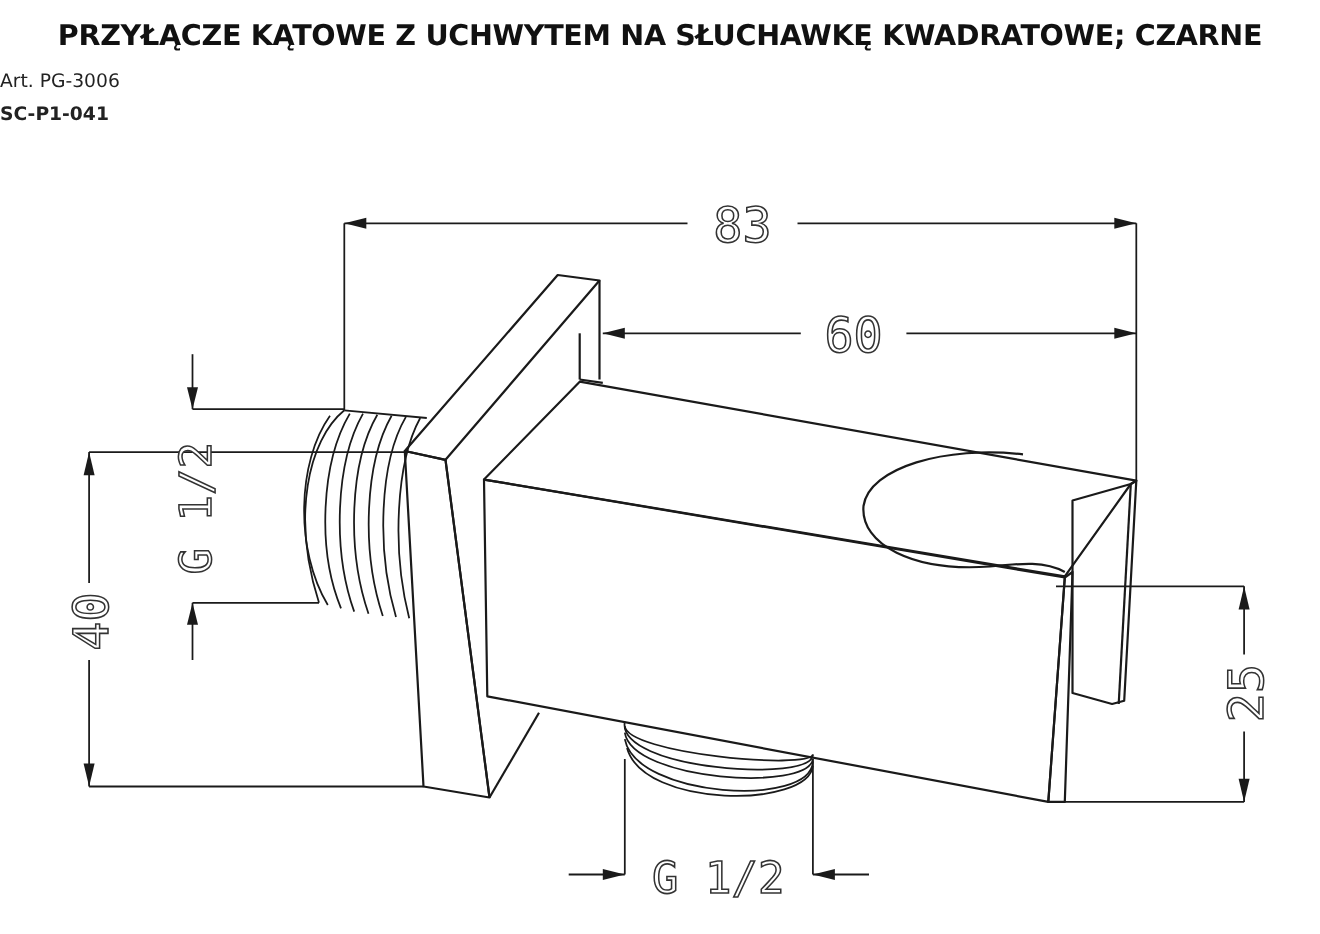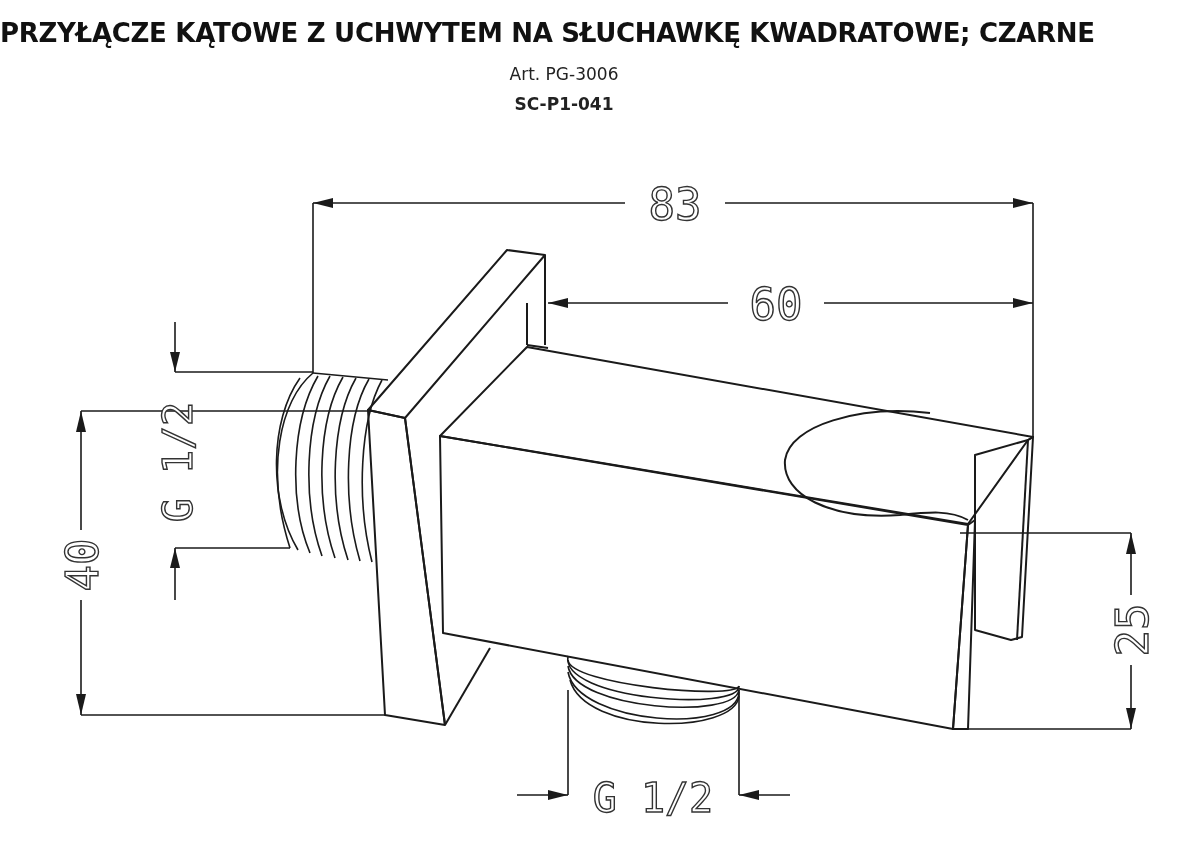--- a/index.html
+++ b/index.html
@@ -1,22 +1,22 @@
 <!DOCTYPE html>
 <html><head>
   <meta charset="utf-8">
   <style>
     html, body { margin: 0; padding: 0; background: #ffffff; }
     body { width: 1200px; height: 849px; position: relative; overflow: hidden; font-family: "Liberation Sans", sans-serif; }
     .title {
-      position: absolute; left: 0; top: 18px; width: 1200px; text-align: left;
+      position: absolute; left: 0; top: 18px; width: 1200px; text-align: center;
       font-family: "DejaVu Sans", sans-serif; font-weight: bold; font-size: 26px; color: #111; letter-spacing: -0.3px;
     }
     .sub {
-      position: absolute; left: 0; width: 1128px; text-align: center;
+      position: absolute; left: 0; width: 1128px; 
       font-family: "DejaVu Sans", sans-serif; font-size: 17px; color: #222;
     }
     .sub.art { top: 64px; }
     .sub.sc { top: 94px; font-weight: bold; }
     svg#drawing { position: absolute; left: 0; top: 0; }
     .ln { stroke: #1a1a1a; stroke-width: 2; fill: none; stroke-linejoin: round; }
     .thin { stroke: #1a1a1a; stroke-width: 1.6; fill: none; }
     .dim { stroke: #1a1a1a; stroke-width: 1.6; fill: none; }
     .arrow { fill: #1a1a1a; stroke: none; }
     .dimtext {

